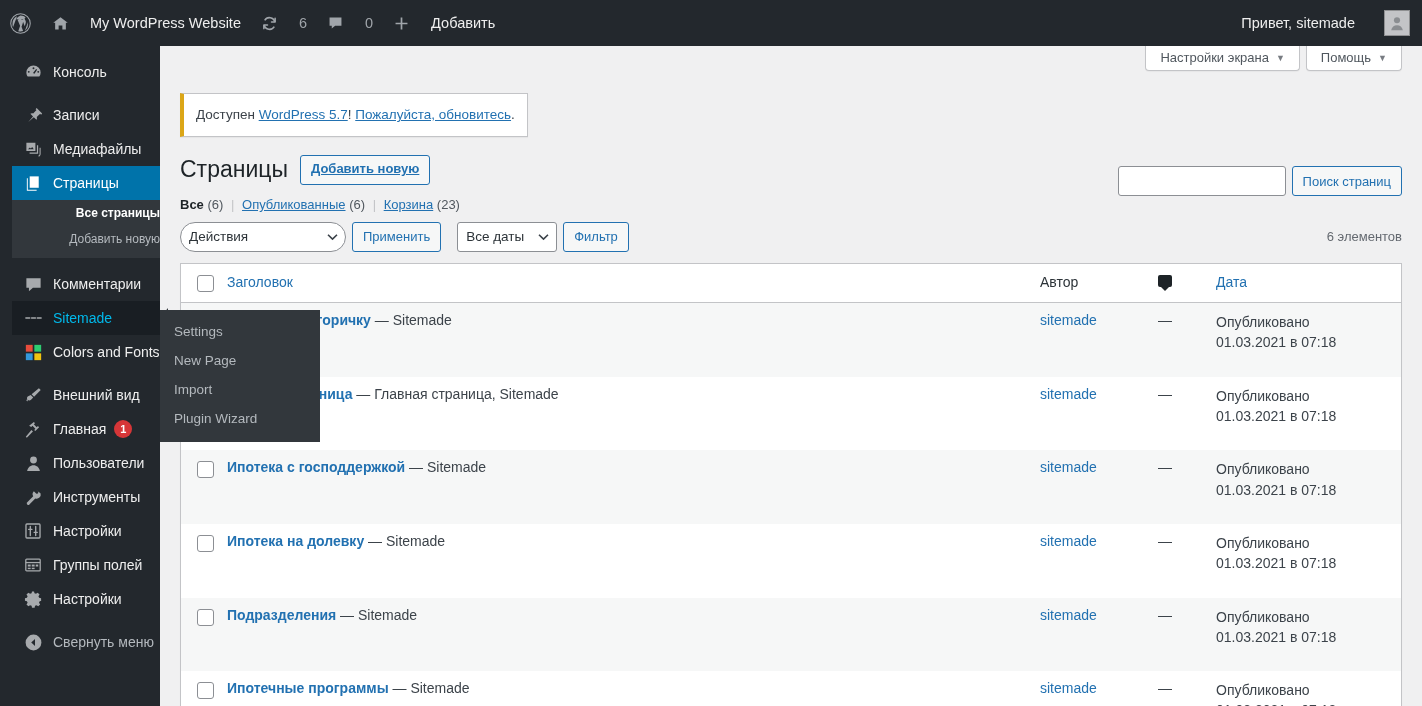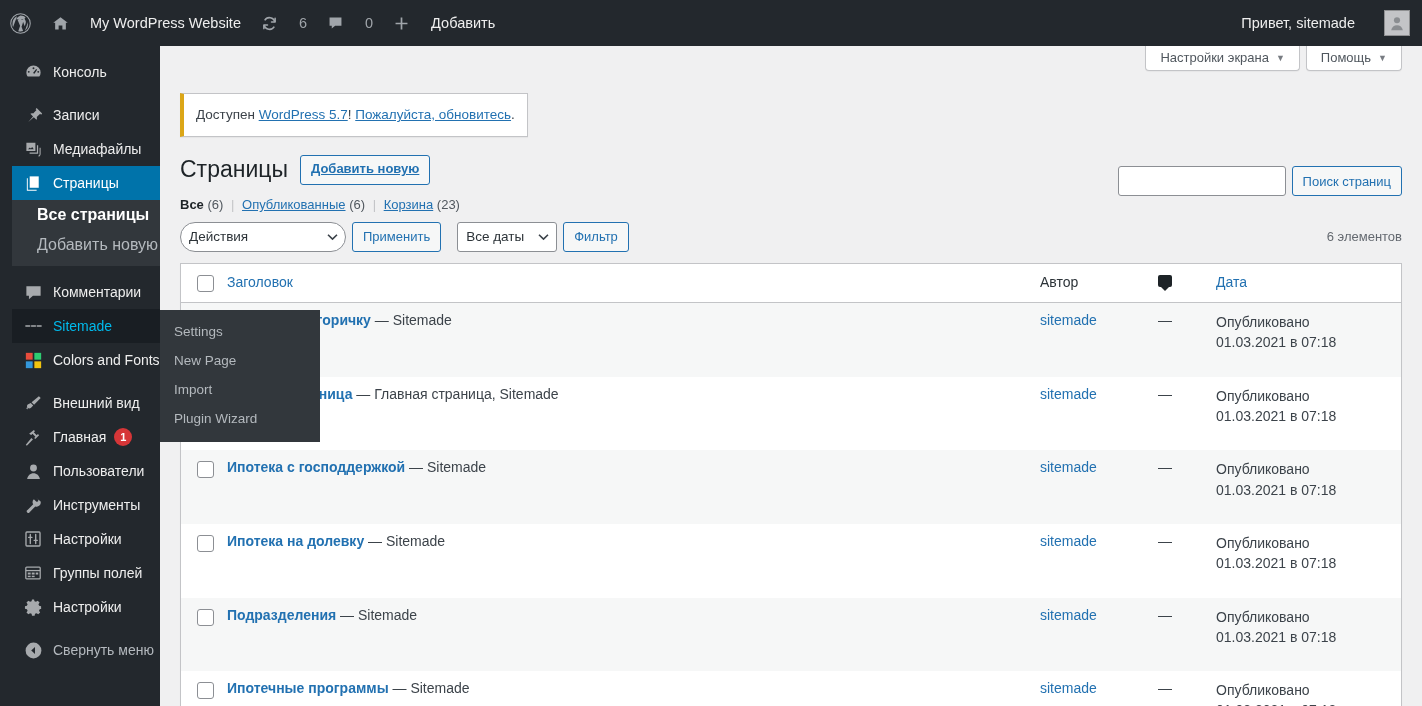--- a/index.html
+++ b/index.html
@@ -70,21 +70,21 @@
   }
   .menu-item.open-flyout { background: #191e23; }
   .menu-item.open-flyout .mi-label { color: #00b9eb; }
   .menu-item.open-flyout::after {
     content: ""; position: absolute; right: -8px; top: 7px;
     border: 8px solid transparent; border-right-color: #32373c;
     border-left: 0; border-top-width: 10px; border-bottom-width: 10px;
   }
   .submenu-wrap { background: #32373c; padding: 0 0 6px; }
   .submenu-item {
-    padding: 6px 0 6px 25px; font-size: 16px; color: #b4b9be;
+    padding: 6px 0 6px 25px; font-size: 12px; color: #b4b9be; text-align: right;
   }
   .submenu-item.sub-current { color: #fff; font-weight: 600; }
   .badge {
     background: #d63638; color: #fff; font-size: 11px; font-weight: 600;
     min-width: 18px; height: 18px; border-radius: 9px;
     display: inline-flex; align-items: center; justify-content: center;
     margin-left: 8px; padding: 0 5px;
   }
   .collapse-item { color: #b4b9be; }
 

